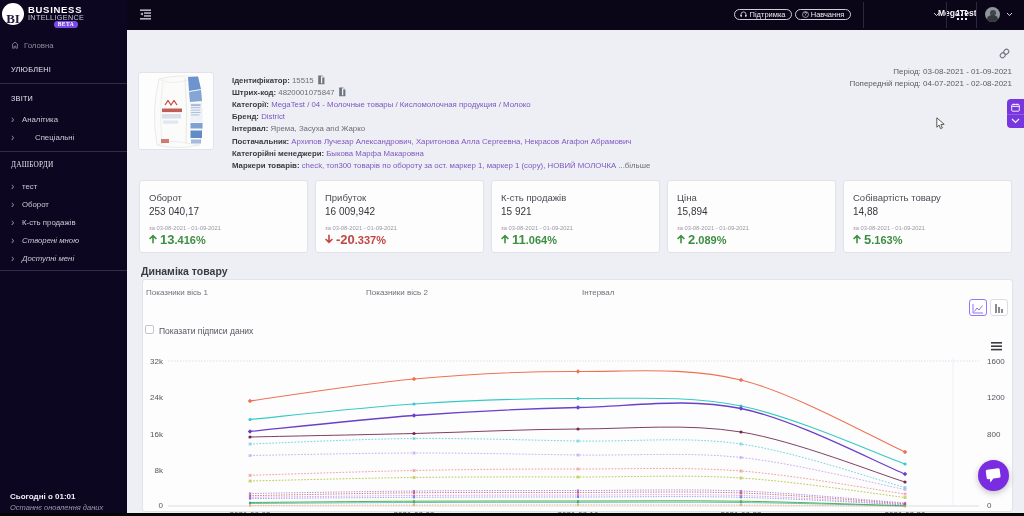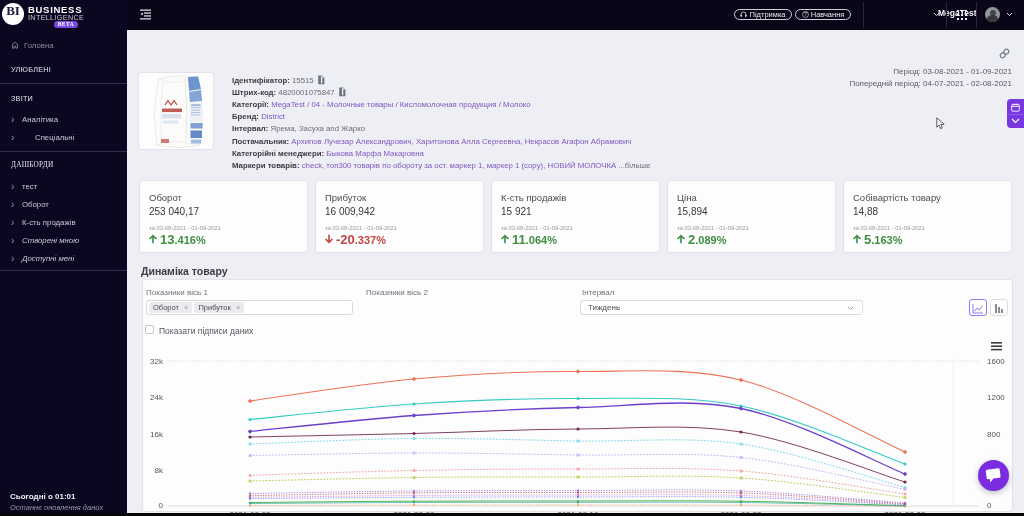--- a/index.html
+++ b/index.html
@@ -38,21 +38,21 @@
   .ibox { position:absolute; height:15px; background:#fff; border:1px solid #d9d9df; border-radius:3px; line-height:0; white-space:nowrap; }
   .chip { display:inline-block; vertical-align:top; height:11px; margin:1px 0 0 2px; padding:0 4px; background:#ebebee; border-radius:2px; font-size:7.5px; line-height:11px; color:#4a4a52; }
   .chip .x { color:#98989f; margin-left:3px; }
 </style>
 </head>
 <body>
 
 <div id="sidebar">
 
   <div class="abs" style="left:2px;top:3px;width:22px;height:22px;border-radius:50%;background:#fff;"></div>
-  <div class="abs" style="left:2px;top:0;width:22px;height:22px;text-align:center;font-family:'Liberation Serif',serif;font-weight:bold;font-size:13px;line-height:22px;color:#241740;">BI</div>
+  <div class="abs" style="left:2px;top:8px;width:22px;height:22px;text-align:center;font-family:'Liberation Serif',serif;font-weight:bold;font-size:13px;line-height:22px;color:#241740;">BI</div>
   <div class="abs" style="left:28px;top:4px;font-size:9.5px;font-weight:bold;letter-spacing:.7px;color:#fff;">BUSINESS</div>
   <div class="abs" style="left:28px;top:13px;font-size:7.2px;letter-spacing:.35px;color:#c9c9d4;">INTELLIGENCE</div>
   <div class="abs" style="left:54px;top:20.5px;width:24px;height:7px;background:#7a4ae8;border-radius:3.5px;text-align:center;font-family:'Liberation Serif',serif;font-size:5.5px;font-weight:bold;line-height:7px;color:#fff;letter-spacing:.5px;">BETA</div>
 
   <svg class="abs" style="left:11px;top:41px;" width="8" height="8" viewBox="0 0 8 8">
       <path d="M0.9 3.8 L4 1.1 L7.1 3.8 M1.6 3.4 L1.6 7.2 L3.2 7.2 L3.2 5.2 L4.8 5.2 L4.8 7.2 L6.4 7.2 L6.4 3.4" fill="none" stroke="#8d8d99" stroke-width="0.8"></path>
     </svg>
   <div class="sb-item" style="left:24px;top:41px;color:#8d8d99;">Головна</div>
 
   <div class="sb-item sb-head" style="top:65px;">УЛЮБЛЕНІ</div>
@@ -226,28 +226,22 @@
   <div class="kpi-p up"><svg width="10" height="10" viewBox="0 0 10 10" style="vertical-align:-0.5px;margin-right:2px;">
             <path d="M5 9.2 L5 1.6 M1.6 5 L5 1.6 L8.4 5" stroke="currentColor" stroke-width="1.6" fill="none"></path>
           </svg>5<span class="sm">.163%</span></div>
 </div>
 </div>
 
   <div class="abs" style="left:14px;top:235px;font-size:10.5px;font-weight:bold;color:#3a3a42;">Динаміка товару</div>
   <div class="card" style="left:15px;top:249px;width:871px;height:233px;border-radius:3px;"></div>
 
   <div class="ctl-lbl" style="left:19px;top:258px;">Показники вісь 1</div>
-  <div class="ibox" style="left:19px;top:270px;width:207px;"><span class="chip">Оборот <span class="x">×</span></span><span class="chip">Прибуток <span class="x">×</span></span></div>
   <div class="ctl-lbl" style="left:239px;top:258px;">Показники вісь 2</div>
   <div class="ctl-lbl" style="left:455px;top:258px;">Інтервал</div>
-  <div class="ibox" style="left:453px;top:270px;width:283px;"><span style="display:inline-block;vertical-align:top;font-size:8px;color:#4a4a52;line-height:13px;margin-left:7px;">Тиждень</span>
-    <svg class="abs" style="right:8px;top:5px;" width="7" height="5" viewBox="0 0 7 5">
-        <path d="M1 1 L3.5 3.5 L6 1" fill="none" stroke="#9a9aa3" stroke-width="0.9"></path>
-      </svg>
-  </div>
 
   <div class="abs" style="left:842px;top:269px;width:18px;height:17px;border:1px solid #9775fa;border-radius:3px;background:#fff;">
     <svg width="12" height="11" viewBox="0 0 12 11" style="margin:2px 0 0 2px;">
         <path d="M1 1 L1 10 L11 10" stroke="#8a63e8" stroke-width="0.9" fill="none"></path>
         <path d="M2.5 8.5 L5 5 L7 7 L10.5 2.5" stroke="#8a63e8" stroke-width="0.9" fill="none"></path>
       </svg>
   </div>
   <div class="abs" style="left:863px;top:269px;width:18px;height:17px;border:1px solid #dcdce2;border-radius:3px;background:#fff;">
     <svg width="12" height="11" viewBox="0 0 12 11" style="margin:2px 0 0 2px;">
         <g fill="#8a8a93">

